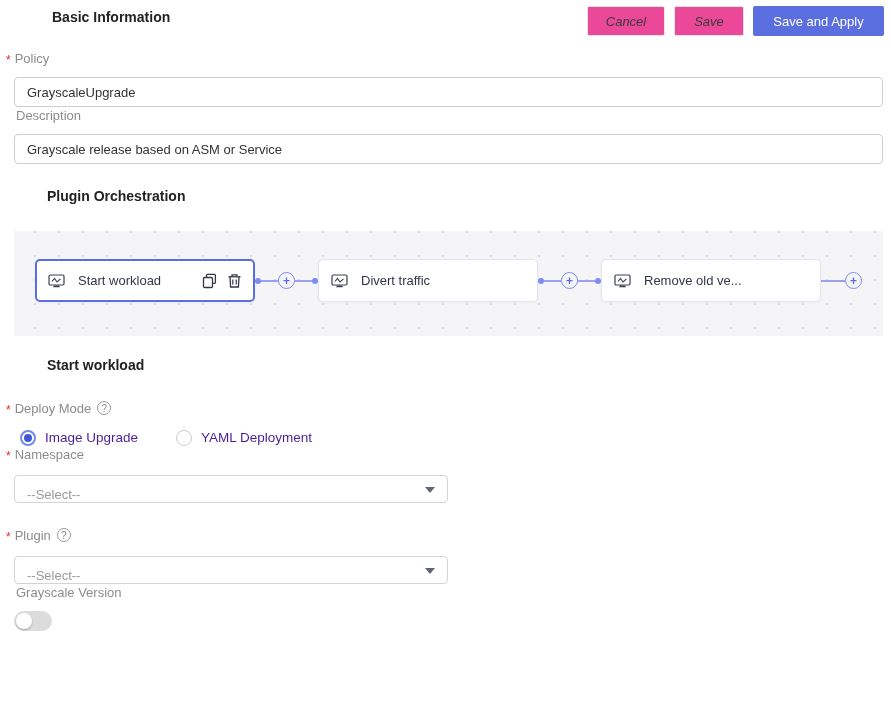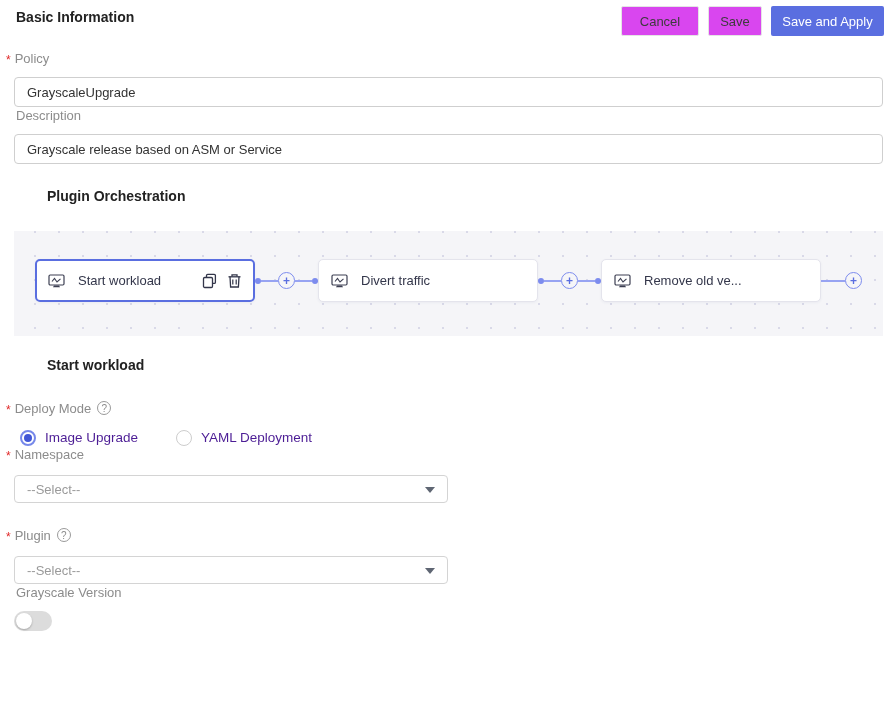--- a/index.html
+++ b/index.html
@@ -2,27 +2,27 @@
 <html><head>
 <meta charset="utf-8">
 <style>
   * { margin: 0; padding: 0; box-sizing: border-box; }
   html, body { width: 891px; height: 710px; background: #fff; overflow: hidden; }
   body { font-family: "Liberation Sans", "DejaVu Sans", sans-serif; color: #333; font-size: 13px; }
   .page { position: relative; width: 891px; height: 710px; }
 
   
   .top-row { display: flex; justify-content: space-between; align-items: flex-start; padding: 6px 7px 0 16px; height: 36px; }
-  .page-title { font-size: 14px; font-weight: bold; color: #222; padding-top: 3px; }
+  .page-title { font-size: 14px; font-weight: bold; color: #222; padding-top: 3px; margin-left: 36px; }
   .btn-group { display: flex; gap: 9px; }
   .btn { height: 30px; border-radius: 2px; font-size: 13px; font-family: inherit; cursor: pointer; border: 1px solid transparent; }
-  .btn-gray { background: #d946ef; border-color: #e4e4e4; color: #3c3c3c; }
+  .btn-gray { background: #ec4899; border-color: #e4e4e4; color: #3c3c3c; font-style: italic; }
   .btn-cancel { width: 78px; }
-  .btn-save { width: 54px; }
-  .btn-primary { width: 113px; background: #5a6ee0; color: #fff; border: none; }
+  .btn-save { width: 70px; }
+  .btn-primary { width: 131px; background: #5a6ee0; color: #fff; border: none; }
 
   
   .field-label { display: flex; align-items: center; color: #8c8c8c; font-size: 13px; height: 16px; }
   .field-label.required { margin-left: 6px; }
   .field-label.plain { margin-left: 16px; }
   .req-star { color: #e02727; font-size: 12px; margin-right: 4px; line-height: 10px; position: relative; top: 2px; }
   .help-icon { display: inline-flex; align-items: center; justify-content: center; width: 14px; height: 14px; border: 1px solid #9a9a9a; border-radius: 50%; font-size: 10px; color: #8c8c8c; margin-left: 6px; cursor: pointer; }
 
   
   .text-input { display: block; margin-left: 14px; width: 869px; height: 30px; border: 1px solid #cfcfcf; border-radius: 4px; padding: 0 12px; font-size: 13px; font-family: inherit; color: #333; outline: none; background: #fff; }
@@ -49,21 +49,21 @@
 
   
   .radio-row { display: flex; align-items: center; margin-left: 20px; gap: 38px; height: 17px; }
   .radio-opt { display: flex; align-items: center; cursor: pointer; }
   .radio-circle { width: 16px; height: 16px; border-radius: 50%; border: 1px solid #cdcdcd; background: #fff; display: flex; align-items: center; justify-content: center; flex-shrink: 0; }
   .radio-opt.checked .radio-circle { border: 2px solid #7688ea; }
   .radio-opt.checked .radio-circle::after { content: ""; width: 8px; height: 8px; border-radius: 50%; background: #4257d6; }
   .radio-label { margin-left: 9px; font-size: 13.5px; color: #4c1d95; }
 
   
-  .select-box { position: relative; display: flex; align-items: center; margin-left: 14px; width: 434px; height: 28px; border: 1px solid #d4d4d4; border-radius: 4px; background: #fff; padding: 0 12px; cursor: pointer; }
+  .select-box { position: relative; display: flex; align-items: flex-end; margin-left: 14px; width: 434px; height: 28px; border: 1px solid #d4d4d4; border-radius: 4px; background: #fff; padding: 0 12px; cursor: pointer; }
   .select-value { color: #9a9a9a; font-size: 13px; }
   .select-arrow { position: absolute; right: 12px; top: 11px; width: 0; height: 0; border-left: 5px solid transparent; border-right: 5px solid transparent; border-top: 6px solid #5f6673; }
 
   
   .toggle { margin-left: 14px; width: 38px; height: 20px; border-radius: 10px; background: #dcdcdc; position: relative; cursor: pointer; }
   .toggle .knob { position: absolute; left: 2px; top: 2px; width: 16px; height: 16px; border-radius: 50%; background: #fff; box-shadow: 0 1px 2px rgba(0,0,0,0.25); }
 
   
   .mt14 { margin-top: 14px; } .mt11 { margin-top: 11px; } .mt25 { }
   .mt24 { margin-top: 24px; } .mt21 { margin-top: 21px; } .mt27 { margin-top: 27px; }

